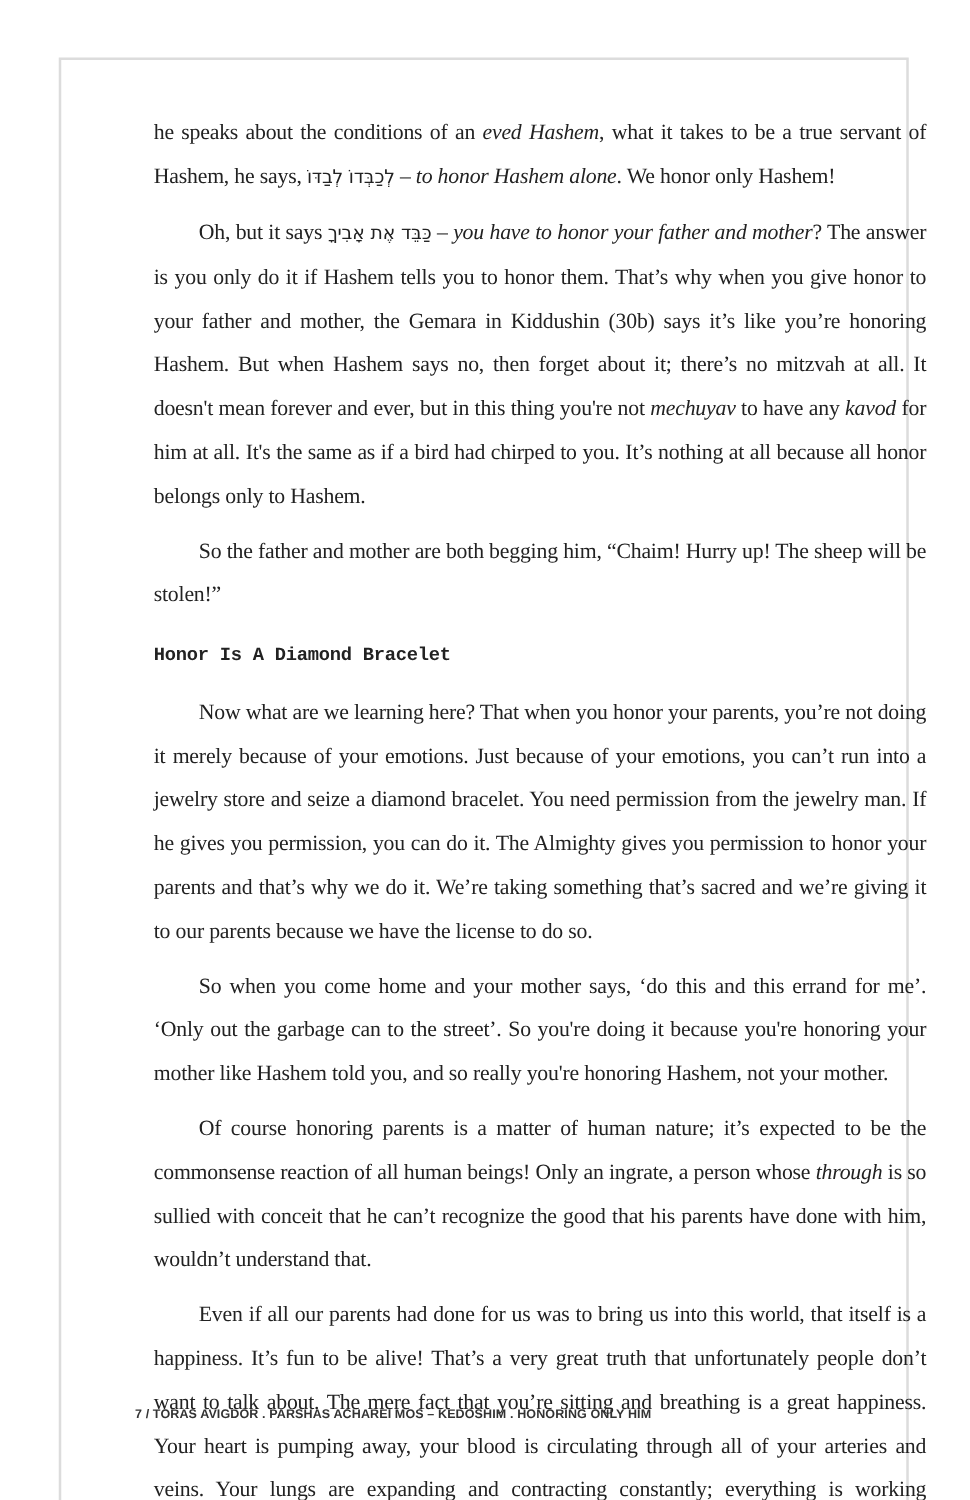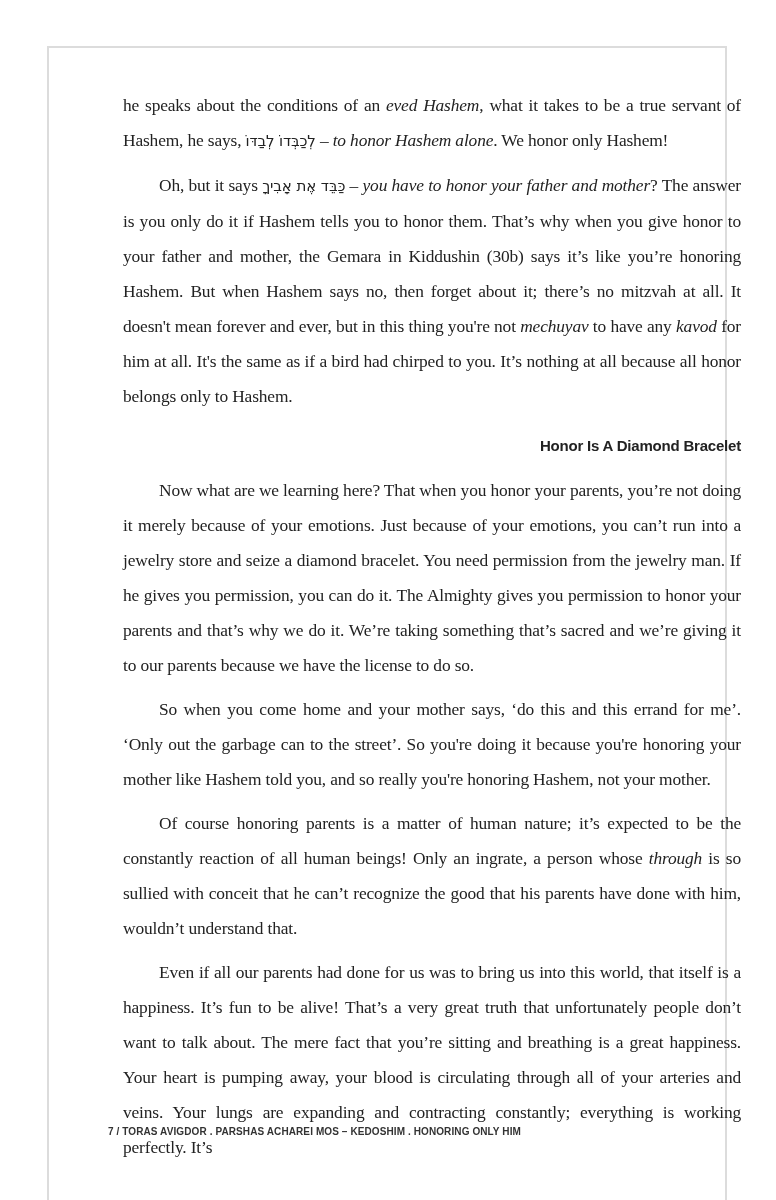--- a/index.html
+++ b/index.html
@@ -20,40 +20,41 @@
     font-size: 17.4px; line-height: 35px;
     text-align: justify;
     letter-spacing: -0.15px;
     margin-left: 44px;
   }
   .content p { margin: 0 0 9px 0; text-indent: 36px; }
   .content p.noindent { text-indent: 0; }
   .content em { font-style: italic; }
   .heb { font-family: "DejaVu Sans", sans-serif; font-size: 15px; direction: rtl; unicode-bidi: isolate; }
   .subhead {
-    text-align: right; text-indent: 0;
-    font-family: Liberation Sans, sans-serif;
+    text-align: left; text-indent: 0;
+    font-family: Liberation Mono, monospace;
     font-weight: bold; font-size: 15px; letter-spacing: -0.2px;
     margin: 14px 0 10px 0; color: #222;
   }
   .footer {
     position: absolute; left: 108px; top: 1126px;
     font-family: "Liberation Sans", "DejaVu Sans", sans-serif;
     font-weight: bold; font-size: 10px; letter-spacing: 0.1px;
     color: #333; white-space: nowrap;
   }
 </style>
 </head>
 <body>
 
 <div class="page"></div>
 
 <div class="content" id="content">
     <p class="noindent"><span>he speaks about the conditions of an </span><em>eved Hashem</em><span>, what it takes to be a true servant of Hashem, he says, </span><span class="heb">לְכַבְּדוֹ לְבַדּוֹ</span><span> – </span><em>to honor Hashem alone</em><span>. We honor only Hashem!</span></p>
     <p><span>Oh, but it says </span><span class="heb">כַּבֵּד אֶת אָבִיךָ</span><span> – </span><em>you have to honor your father and mother</em><span>? The answer is you only do it if Hashem tells you to honor them. That’s why when you give honor to your father and mother, the Gemara in Kiddushin (30b) says it’s like you’re honoring Hashem. But when Hashem says no, then forget about it; there’s no mitzvah at all. It doesn't mean forever and ever, but in this thing you're not </span><em>mechuyav</em><span> to have any </span><em>kavod</em><span> for him at all. It's the same as if a bird had chirped to you. It’s nothing at all because all honor belongs only to Hashem.</span></p>
+    <p><span>So the father and mother are both begging him, “Chaim! Hurry up! The sheep will be stolen!”</span></p>
     <div class="subhead">Honor Is A Diamond Bracelet</div>
     <p><span>Now what are we learning here? That when you honor your parents, you’re not doing it merely because of your emotions. Just because of your emotions, you can’t run into a jewelry store and seize a diamond bracelet. You need permission from the jewelry man. If he gives you permission, you can do it. The Almighty gives you permission to honor your parents and that’s why we do it. We’re taking something that’s sacred and we’re giving it to our parents because we have the license to do so.</span></p>
     <p><span>So when you come home and your mother says, ‘do this and this errand for me’. ‘Only out the garbage can to the street’. So you're doing it because you're honoring your mother like Hashem told you, and so really you're honoring Hashem, not your mother.</span></p>
-    <p><span>Of course honoring parents is a matter of human nature; it’s expected to be the constantly reaction of all human beings! Only an ingrate, a person whose </span><em>through</em><span> is so sullied with conceit that he can’t recognize the good that his parents have done with him, wouldn’t understand that.</span></p>
+    <p><span>Of course honoring parents is a matter of human nature; it’s expected to be the commonsense reaction of all human beings! Only an ingrate, a person whose </span><em>through</em><span> is so sullied with conceit that he can’t recognize the good that his parents have done with him, wouldn’t understand that.</span></p>
     <p><span>Even if all our parents had done for us was to bring us into this world, that itself is a happiness. It’s fun to be alive! That’s a very great truth that unfortunately people don’t want to talk about. The mere fact that you’re sitting and breathing is a great happiness. Your heart is pumping away, your blood is circulating through all of your arteries and veins. Your lungs are expanding and contracting constantly; everything is working perfectly. It’s</span></p>
   </div>
 
 <div class="footer">7 / TORAS AVIGDOR . PARSHAS ACHAREI MOS – KEDOSHIM . HONORING ONLY HIM</div>
 
 </body></html>

